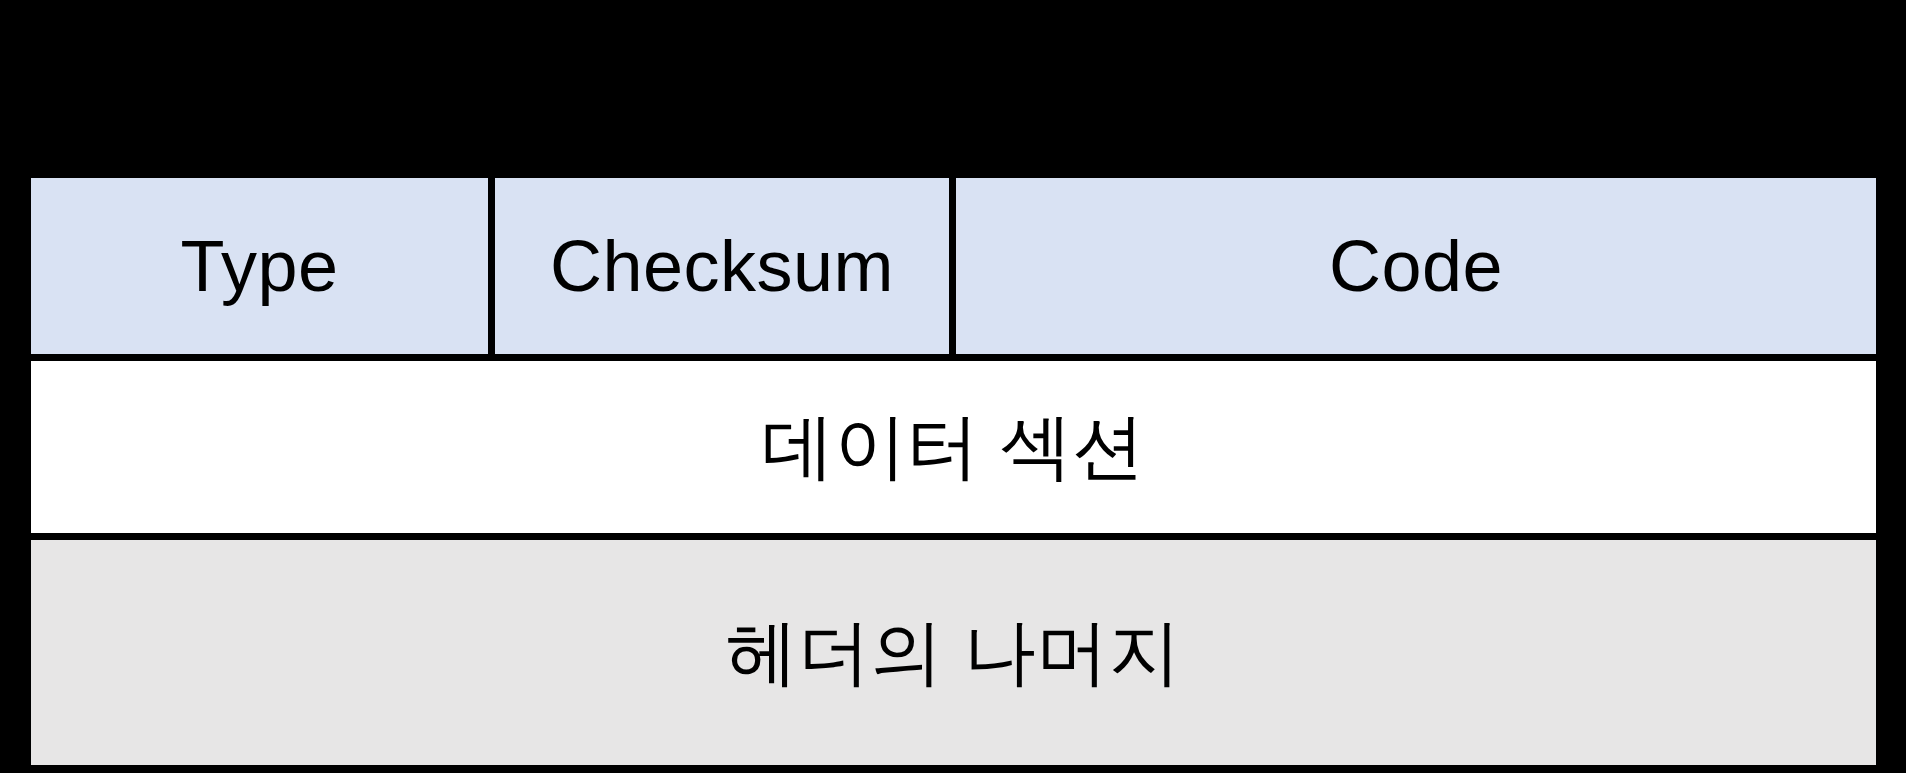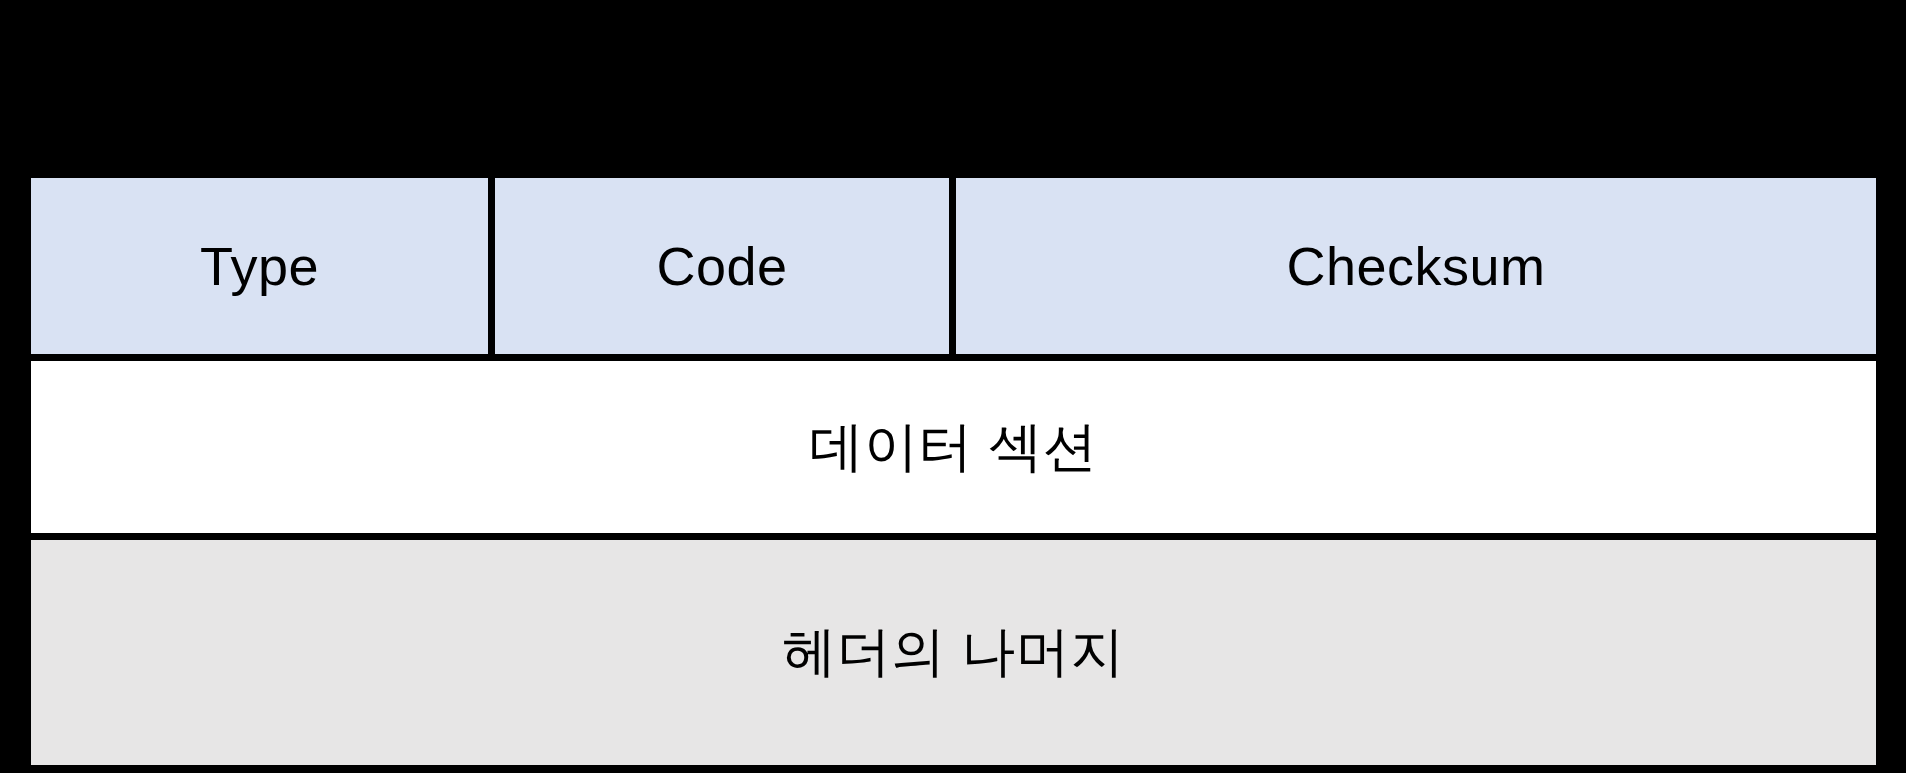--- a/index.html
+++ b/index.html
@@ -34,46 +34,46 @@
     grid-template-columns: 457px 454px 1fr;
     grid-template-rows: 176px 172px 1fr;
     gap: 7px;
     background: var(--border);
   }
   .cell {
     display: flex;
     align-items: center;
     justify-content: center;
     color: var(--text);
-    font-size: 54px;
+    font-size: 72px;
     font-weight: 400;
     letter-spacing: 0.5px;
     white-space: nowrap;
   }
   .cell.header { background: var(--header-fill); }
   .cell.span { grid-column: 1 / -1; }
   .cell.rest  { background: var(--row2-fill); }
   .cell.data  { background: var(--row3-fill); }
 </style>
 </head>
 <body>
 
 <div class="stage">
   <div class="packet-grid">
 
     <div class="cell header">
       <span>Type</span>
     </div>
 
     <div class="cell header">
-      <span>Code</span>
+      <span>Checksum</span>
     </div>
 
     <div class="cell header">
-      <span>Checksum</span>
+      <span>Code</span>
     </div>
 
     <div class="cell span data">
       <span>데이터 섹션</span>
     </div>
 
     <div class="cell span rest">
       <span>헤더의 나머지</span>
     </div>
 

